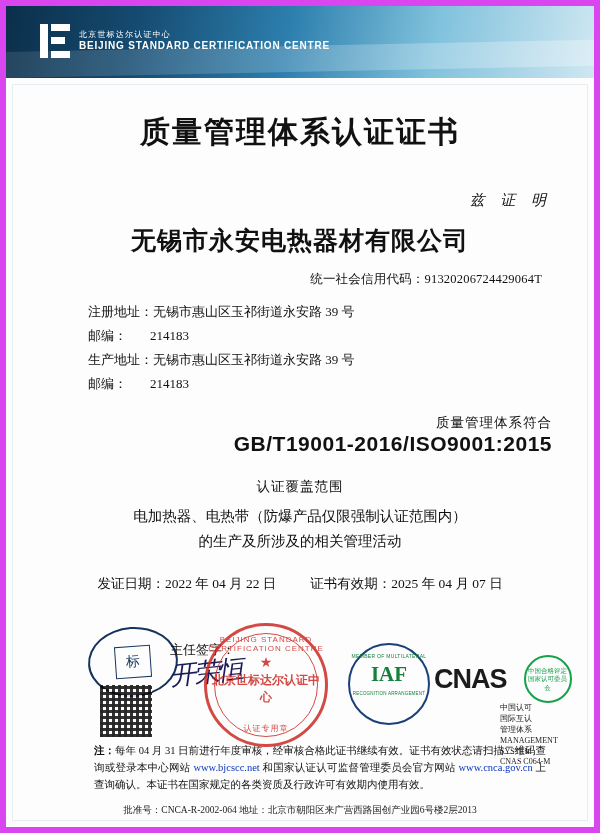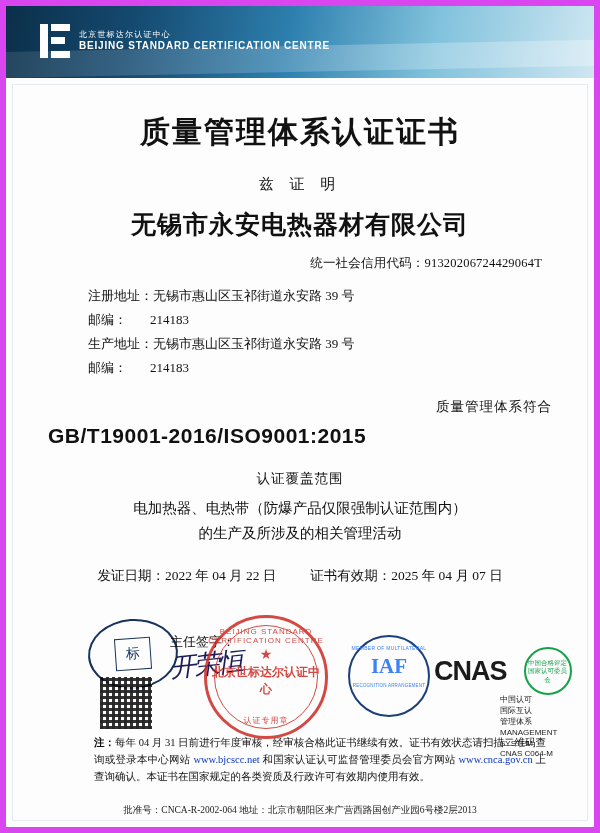--- a/index.html
+++ b/index.html
@@ -92,24 +92,25 @@
   }
   .reg-no {
     text-align: right;
     margin-top: 24px;
     padding-right: 14px;
     font-size: 14px;
     font-weight: bold;
     letter-spacing: 0.5px;
   }
   .hereby {
-    text-align: center;
-    margin-top: 22px;
+    text-align: right;
+    margin-top: 38px;
     font-size: 15px;
     letter-spacing: 6px;
+    font-style: italic;
   }
   .company {
     text-align: center;
     margin-top: 14px;
     font-size: 25px;
     font-weight: bold;
     letter-spacing: 1px;
   }
   .credit-code {
     text-align: right;
@@ -133,22 +134,21 @@
     min-width: 62px;
   }
 
   .std-lead {
     text-align: right;
     margin-top: 18px;
     font-size: 13.5px;
     letter-spacing: 1px;
   }
   .std-code {
-    text-align: left;
-    margin-top: 8px;
+    text-align: right;
     font-size: 21px;
     font-weight: bold;
     letter-spacing: 0.5px;
     font-family: "Liberation Sans", sans-serif;
   }
   .scope-lead {
     text-align: center;
     margin-top: 22px;
     font-size: 13.5px;
     letter-spacing: 1px;
@@ -287,21 +287,21 @@
   }
 
   .iaf-mark {
     position: absolute;
     left: 300px;
     top: 24px;
     width: 78px;
     height: 78px;
     border-radius: 50%;
     border: 2px solid #1a3f7a;
-    color: #3b82f6;
+    color: #15803d;
     text-align: center;
   }
   .iaf-mark .iaf-top {
     font-size: 5px;
     margin-top: 8px;
     letter-spacing: 0.3px;
     font-family: "Liberation Sans", sans-serif;
   }
   .iaf-mark .iaf-main {
     font-size: 21px;
@@ -344,21 +344,21 @@
     justify-content: center;
     text-align: center;
   }
   .cnas-lines {
     position: absolute;
     left: 452px;
     top: 84px;
     font-size: 8px;
     color: #222;
     line-height: 1.35;
-    font-family: Liberation Sans, sans-serif;
+    font-family: Liberation Serif, serif;
   }
 
   .notice {
     margin-top: 4px;
     padding: 0 6px 0 46px;
     font-size: 10.5px;
     line-height: 1.6;
     text-align: justify;
   }
   .notice .lbl { font-weight: bold; }

